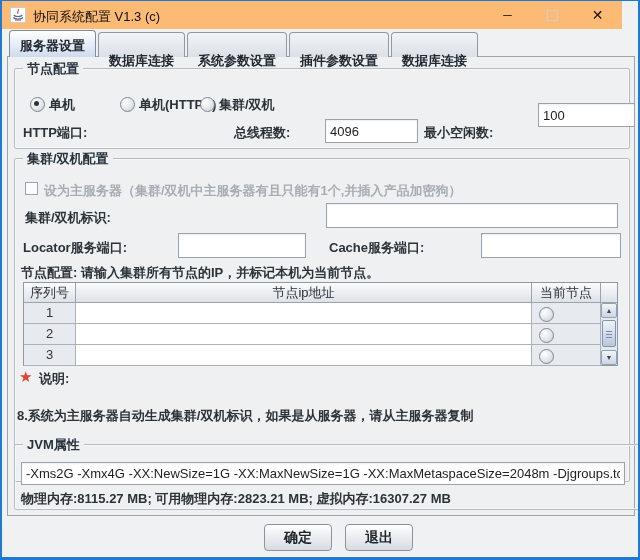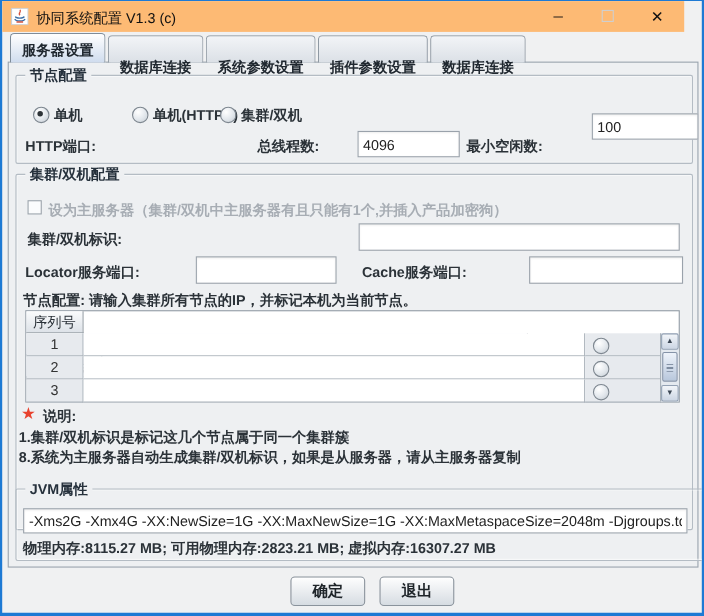--- a/index.html
+++ b/index.html
@@ -39,21 +39,21 @@
     font-family:"Liberation Sans",sans-serif; font-size:13px; padding:2px 4px; color:#222;
     box-shadow:inset 0 1px 2px rgba(0,0,0,.07); }
   .radio { position:absolute; width:13px; height:13px; border-radius:50%; border:1px solid #7e8790;
     background:radial-gradient(circle at 35% 30%, #ffffff 0%, #e2e7ec 55%, #c3cad1 100%); }
   .radio.checked::after { content:""; position:absolute; left:3px; top:3px; width:5px; height:5px;
     border-radius:50%; background:#2d3338; }
   .checkbox { position:absolute; width:13px; height:13px; box-sizing:border-box; border:1px solid #9aa2aa;
     background:#fbfcfd; }
   
   .tbl { position:absolute; box-sizing:border-box; width:595px; height:84px; border:1px solid #8f99a3; background:#fff; }
-  .hrow { display:flex; height:20px;flex-direction:column; }
+  .hrow { display:flex; height:20px; }
   .hcell { box-sizing:border-box; border-right:1px solid #9aa2aa; border-bottom:1px solid #9aa2aa;
     background:linear-gradient(#fafbfc,#dde2e8); font-size:13px; text-align:center; line-height:19px; color:#2a3138; }
   .brow { display:flex; height:21px; }
   .scell { box-sizing:border-box; width:52px; background:#e7eaee; border-right:1px solid #aab2ba;
     border-bottom:1px solid #aab2ba; text-align:center; font-size:13px; line-height:20px; color:#333; }
   .ipcell { box-sizing:border-box; width:456px; background:#fff; border-right:1px solid #aab2ba;
     border-bottom:1px solid #aab2ba; }
   .ccell { box-sizing:border-box; width:69px; background:#e7eaee; border-right:1px solid #aab2ba;
     border-bottom:1px solid #aab2ba; position:relative; }
   .ccell .radio { left:7px; top:4px; }
@@ -176,21 +176,20 @@
       </div>
       <div class="sb">
         <div class="sbbtn" style="top:0;"><span>▲</span></div>
         <div class="sbthumb"></div>
         <div class="sbbtn" style="bottom:0;"><span>▼</span></div>
       </div>
     </div>
 
     <span class="star" style="left:4px; top:210px;">★</span>
     <span class="lbl" style="left:24px; top:211px;">说明:</span>
-    <span class="note" style="left:2px; top:230px;">1.集群/双机标识是标记这几个节点属于同一个集群簇</span>
     <span class="note" style="left:2px; top:248px;">8.系统为主服务器自动生成集群/双机标识，如果是从服务器，请从主服务器复制</span>
   </div>
 
   <div class="group" style="left:12px; top:443px; width:636px; height:66px;">
     <span class="gtitle">JVM属性</span>
     <input class="tf" style="left: 6px; top: 17px; width: 604px; height: 23px;" value="-Xms2G -Xmx4G -XX:NewSize=1G -XX:MaxNewSize=1G -XX:MaxMetaspaceSize=2048m -Djgroups.tcpping">
     <span class="lbl" style="left:6px; top:45px;">物理内存:8115.27 MB; 可用物理内存:2823.21 MB; 虚拟内存:16307.27 MB</span>
   </div>
 
   <div class="btn" style="left:262px; top:523px;">确定</div>

